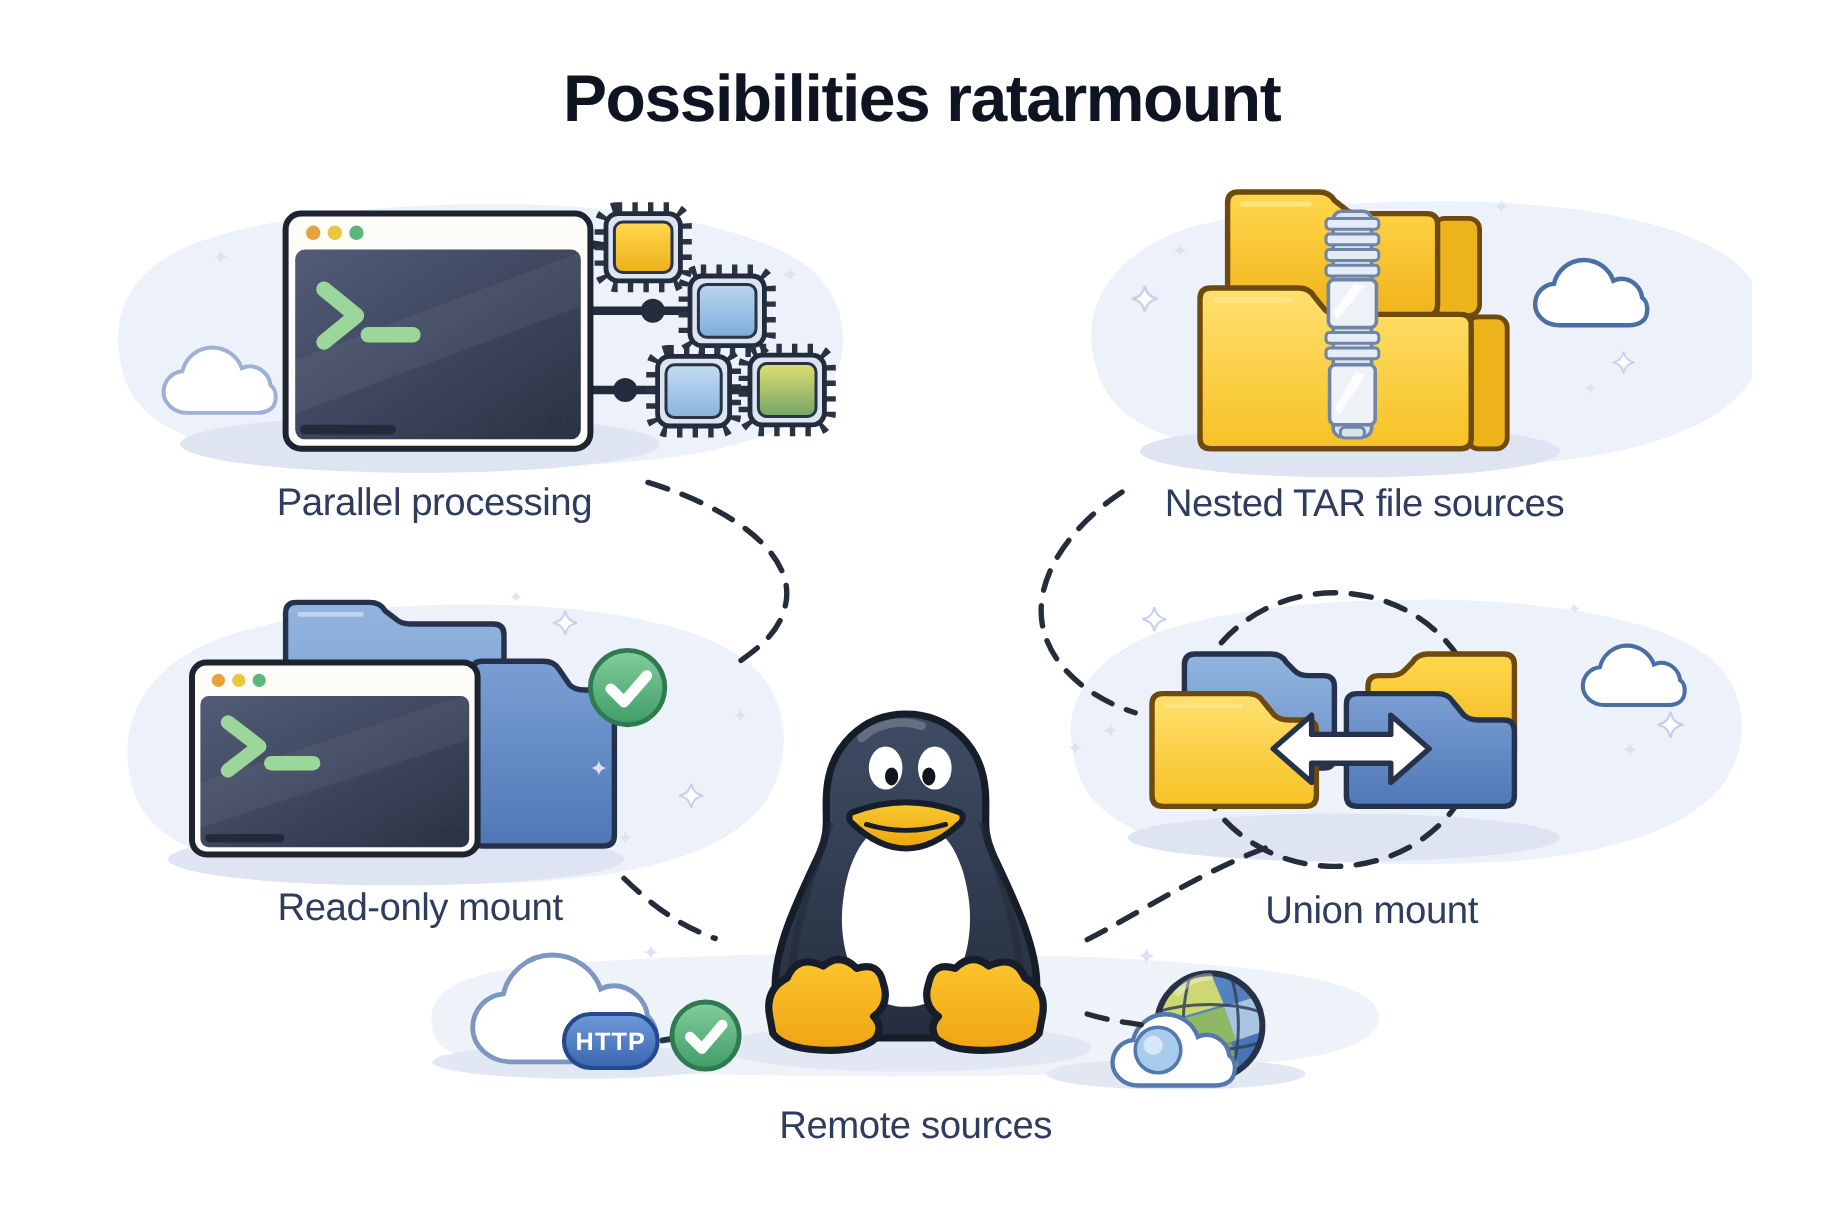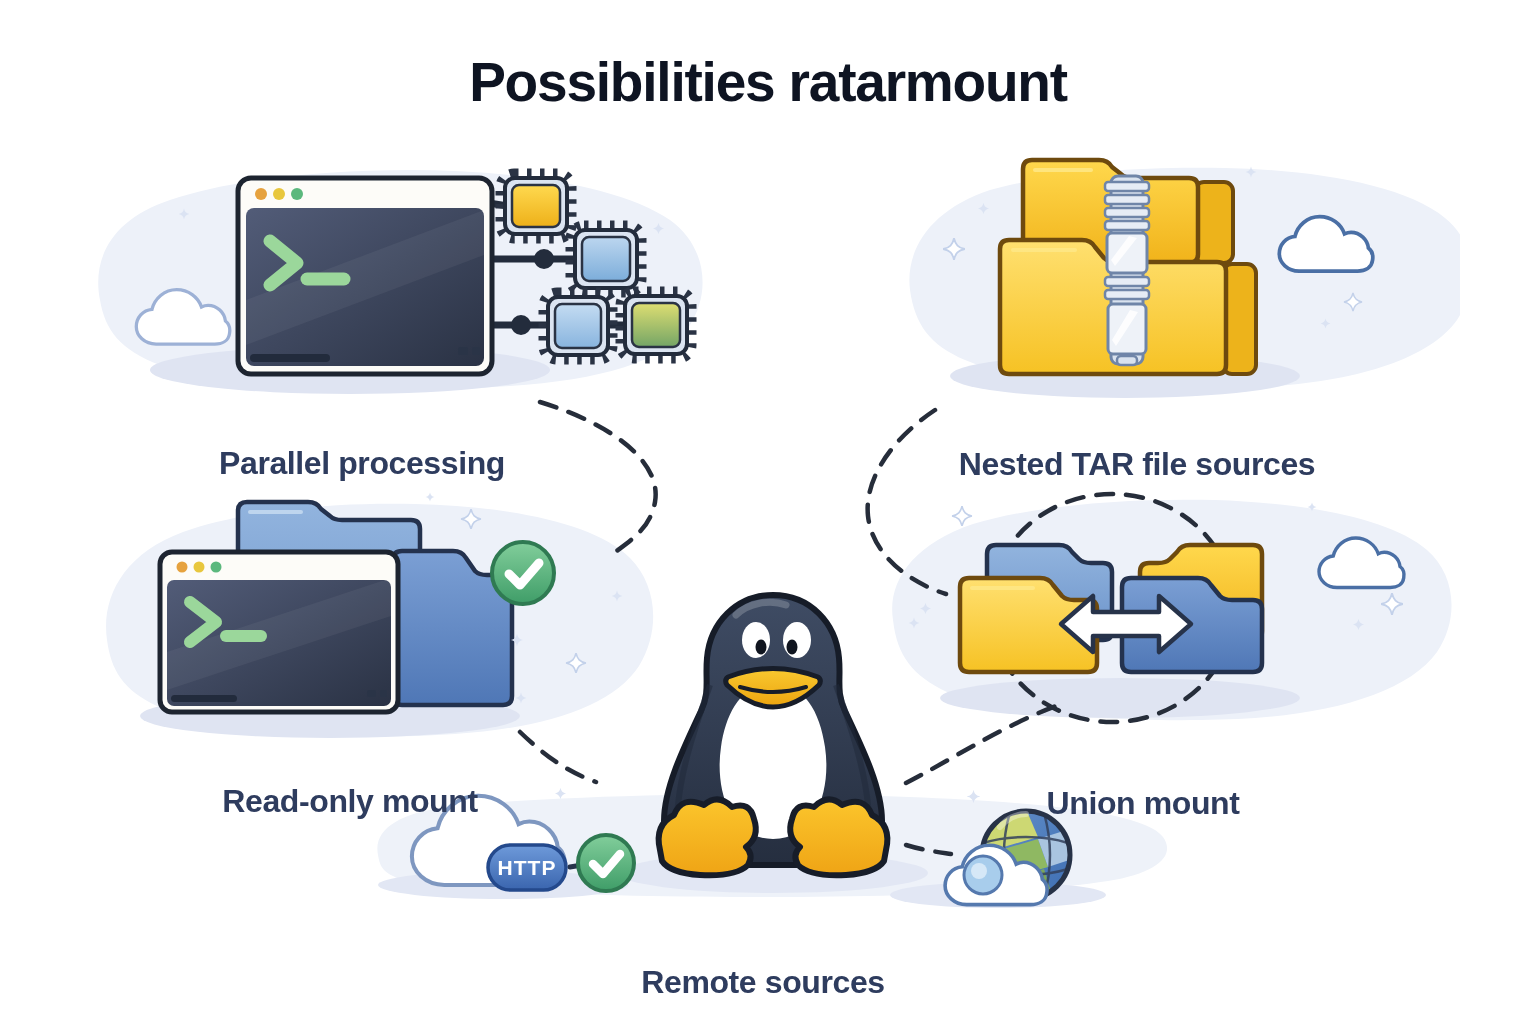--- a/index.html
+++ b/index.html
@@ -2,22 +2,22 @@
 <html><head>
 <meta charset="utf-8">
 <style>
   html,body{margin:0;padding:0;background:#fff;}
   .canvas{position:relative;width:1536px;height:1024px;background:#ffffff;overflow:hidden;
           font-family:"Liberation Sans",sans-serif;border-radius:26px;}
   .title{position:absolute;left:50%;top:50px;transform:translateX(-50%);margin:0;
          font-size:55px;font-weight:700;color:#0e1422;letter-spacing:-1.2px;white-space:nowrap;}
   .scene{position:absolute;}
   .scene svg{display:block;width:100%;height:100%;}
-  .feature-label{position:absolute;transform:translateX(-50%);font-size:32px;font-weight:700;
-                 color:#2e3c5e;letter-spacing:-0.4px;white-space:nowrap;margin-top:45px;}
+  .feature-label{position:absolute;transform:translateX(-50%);font-size:32px;font-weight:400;
+                 color:#2e3c5e;letter-spacing:-0.4px;white-space:nowrap;}
   .connectors{position:absolute;left:0;top:0;pointer-events:none;}
   .pins{fill:none;stroke:#2a3344;stroke-width:9;stroke-dasharray:4.5 8.5;}
   .chipbody{stroke:#232c3c;stroke-width:4;}
   .wire{stroke:#232c3c;stroke-width:7;stroke-linecap:round;fill:none;}
   .dash{fill:none;stroke:#262d3a;stroke-width:4.5;stroke-linecap:round;stroke-dasharray:17 13;}
   .spark-s{fill:#dbe3f3;stroke:none;}
   .spark-o{fill:#ffffff;stroke:#c3d1ea;stroke-width:3;}
   .yellowF{stroke:#6e4a0e;stroke-width:4.5;stroke-linejoin:round;}
   .blueF{stroke:#24324e;stroke-width:4.5;stroke-linejoin:round;}
   .zipt{fill:#e6ecf5;stroke:#6f85a8;stroke-width:2.5;}
@@ -258,21 +258,21 @@
       <path class="yellowF" fill="url(#gFoldY)" d="M387,161 L387,84 Q387,75 378,75 L315,75 Q306,75 302,82 L295,89 Q291,93 283,93 L274,93 Q265,93 265,102 L265,161 Q265,170 274,170 L378,170 Q387,170 387,161 Z"></path>
 
       <path class="yellowF" fill="url(#gFoldY2)" d="M85,193 L85,117 Q85,108 94,108 L165,108 Q174,108 178,115 L187,126 Q191,130 199,130 L213,130 Q222,130 222,139 L222,193 Q222,202 213,202 L94,202 Q85,202 85,193 Z"></path>
       <path d="M97,118 L158,118" stroke="#ffe887" stroke-width="4" stroke-linecap="round" opacity="0.85"></path>
       <path class="blueF" fill="url(#gFoldBf)" d="M247,193 L247,117 Q247,108 256,108 L323,108 Q332,108 336,115 L345,126 Q349,130 357,130 L378,130 Q387,130 387,139 L387,193 Q387,202 378,202 L256,202 Q247,202 247,193 Z"></path>
 
       <path d="M186,154 L218,126 L218,142 L284,142 L284,126 L316,154 L284,182 L284,166 L218,166 L218,182 Z" fill="#ffffff" stroke="#27334a" stroke-width="4.5" stroke-linejoin="round"></path>
     </svg>
   </div>
 
-  <div class="scene" style="left:338px;top:555px;width:880px;height:430px">
+  <div class="scene" style="left:320px;top:555px;width:880px;height:430px">
     <svg viewBox="0 0 880 430">
       <path d="M40,300 C35,275 60,258 110,252 C160,246 240,242 330,240 C430,238 560,240 650,246 C740,252 810,262 825,282 C838,300 820,318 770,326 C700,337 560,342 430,342 C300,342 120,338 70,326 C45,320 42,312 40,300 Z" fill="#eef2f9"></path>
       <ellipse cx="435" cy="318" rx="155" ry="20" fill="#e2e7f4"></ellipse>
       <ellipse cx="165" cy="330" rx="125" ry="14" fill="#e2e7f4"></ellipse>
       <ellipse cx="660" cy="340" rx="108" ry="13" fill="#e2e7f4"></ellipse>
       <g>
         <use href="#spark" class="spark-s" x="172" y="78" width="14" height="14"></use>
         <use href="#spark" class="spark-s" x="570" y="62" width="12" height="12"></use>
         <use href="#spark" class="spark-s" x="216" y="232" width="13" height="13"></use>
         <use href="#spark" class="spark-s" x="628" y="234" width="15" height="15"></use>

